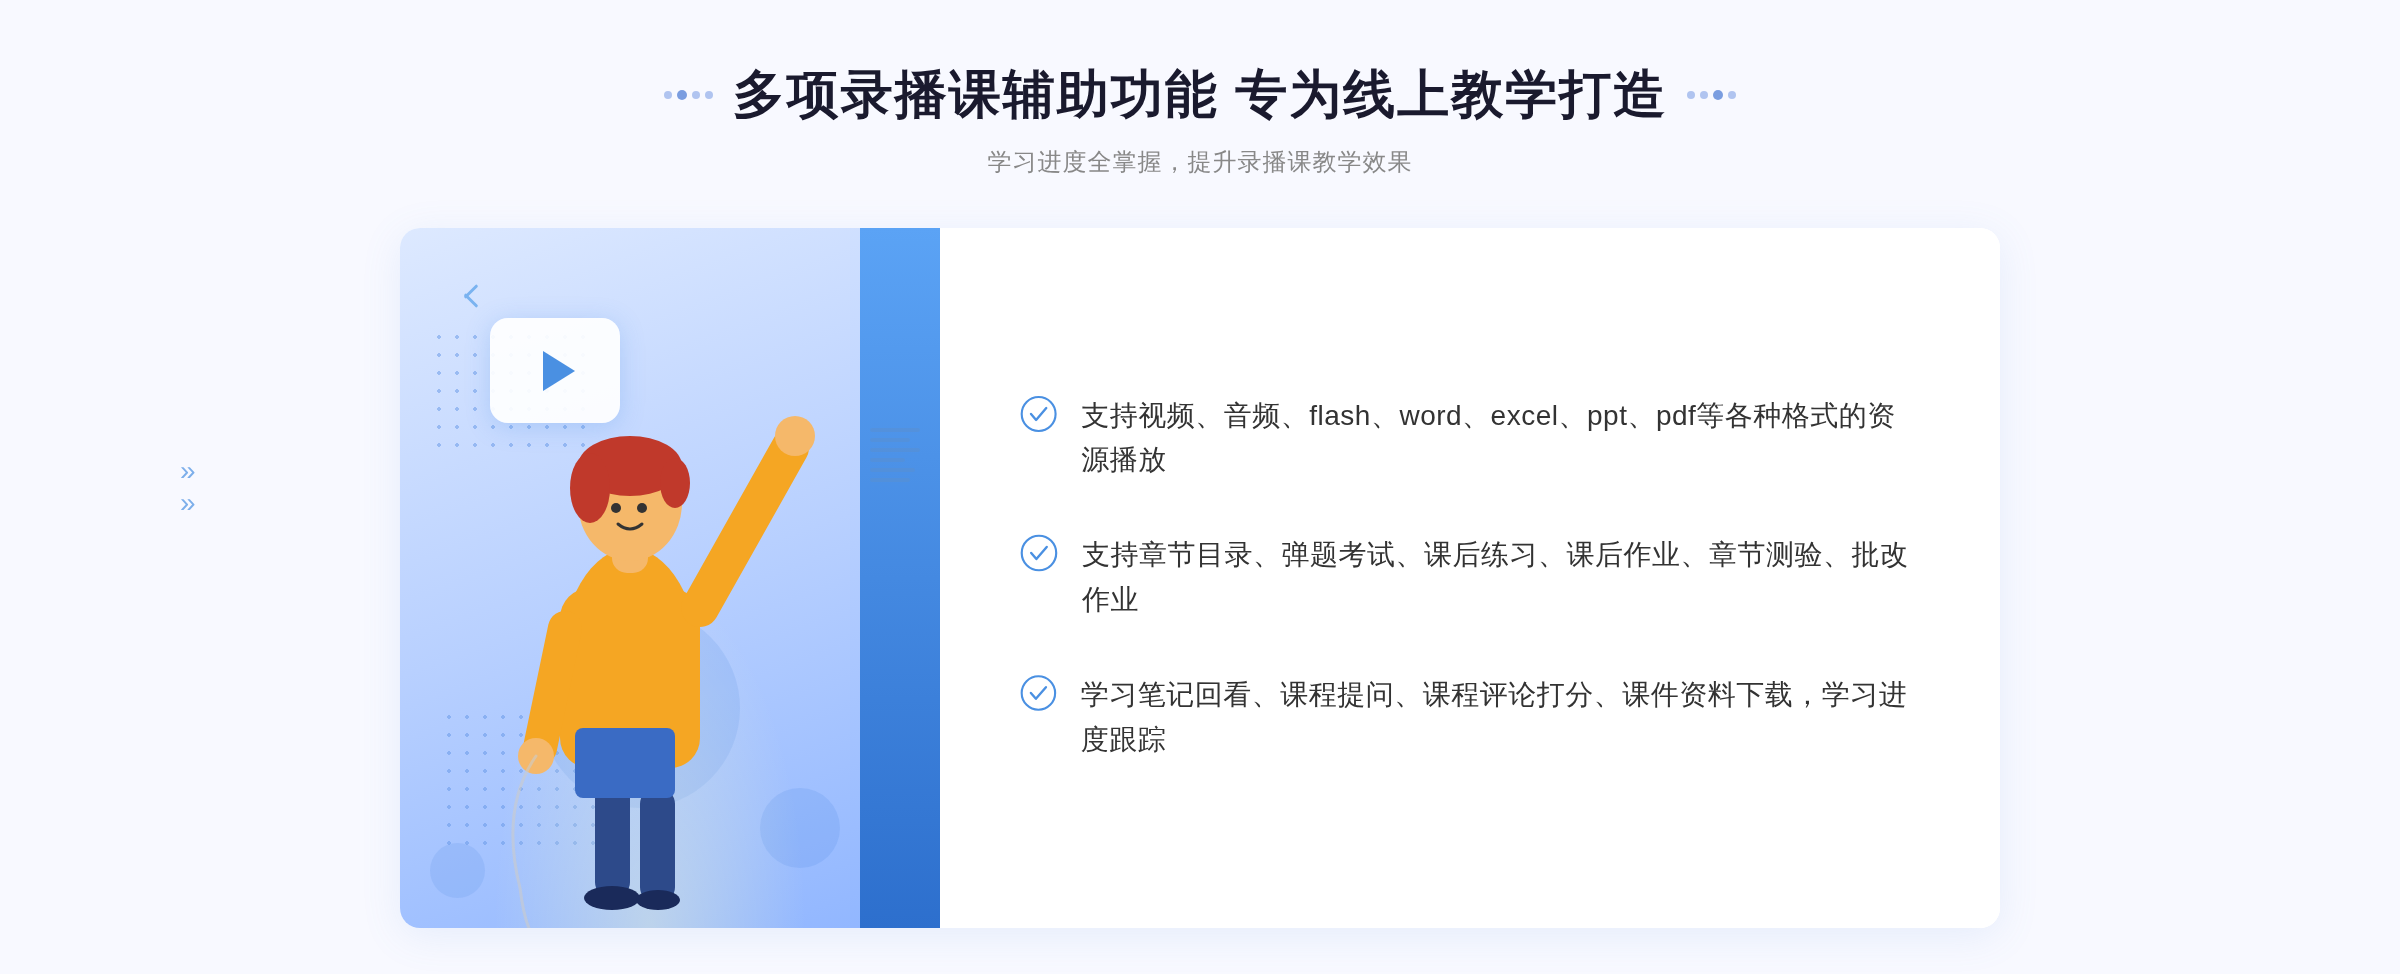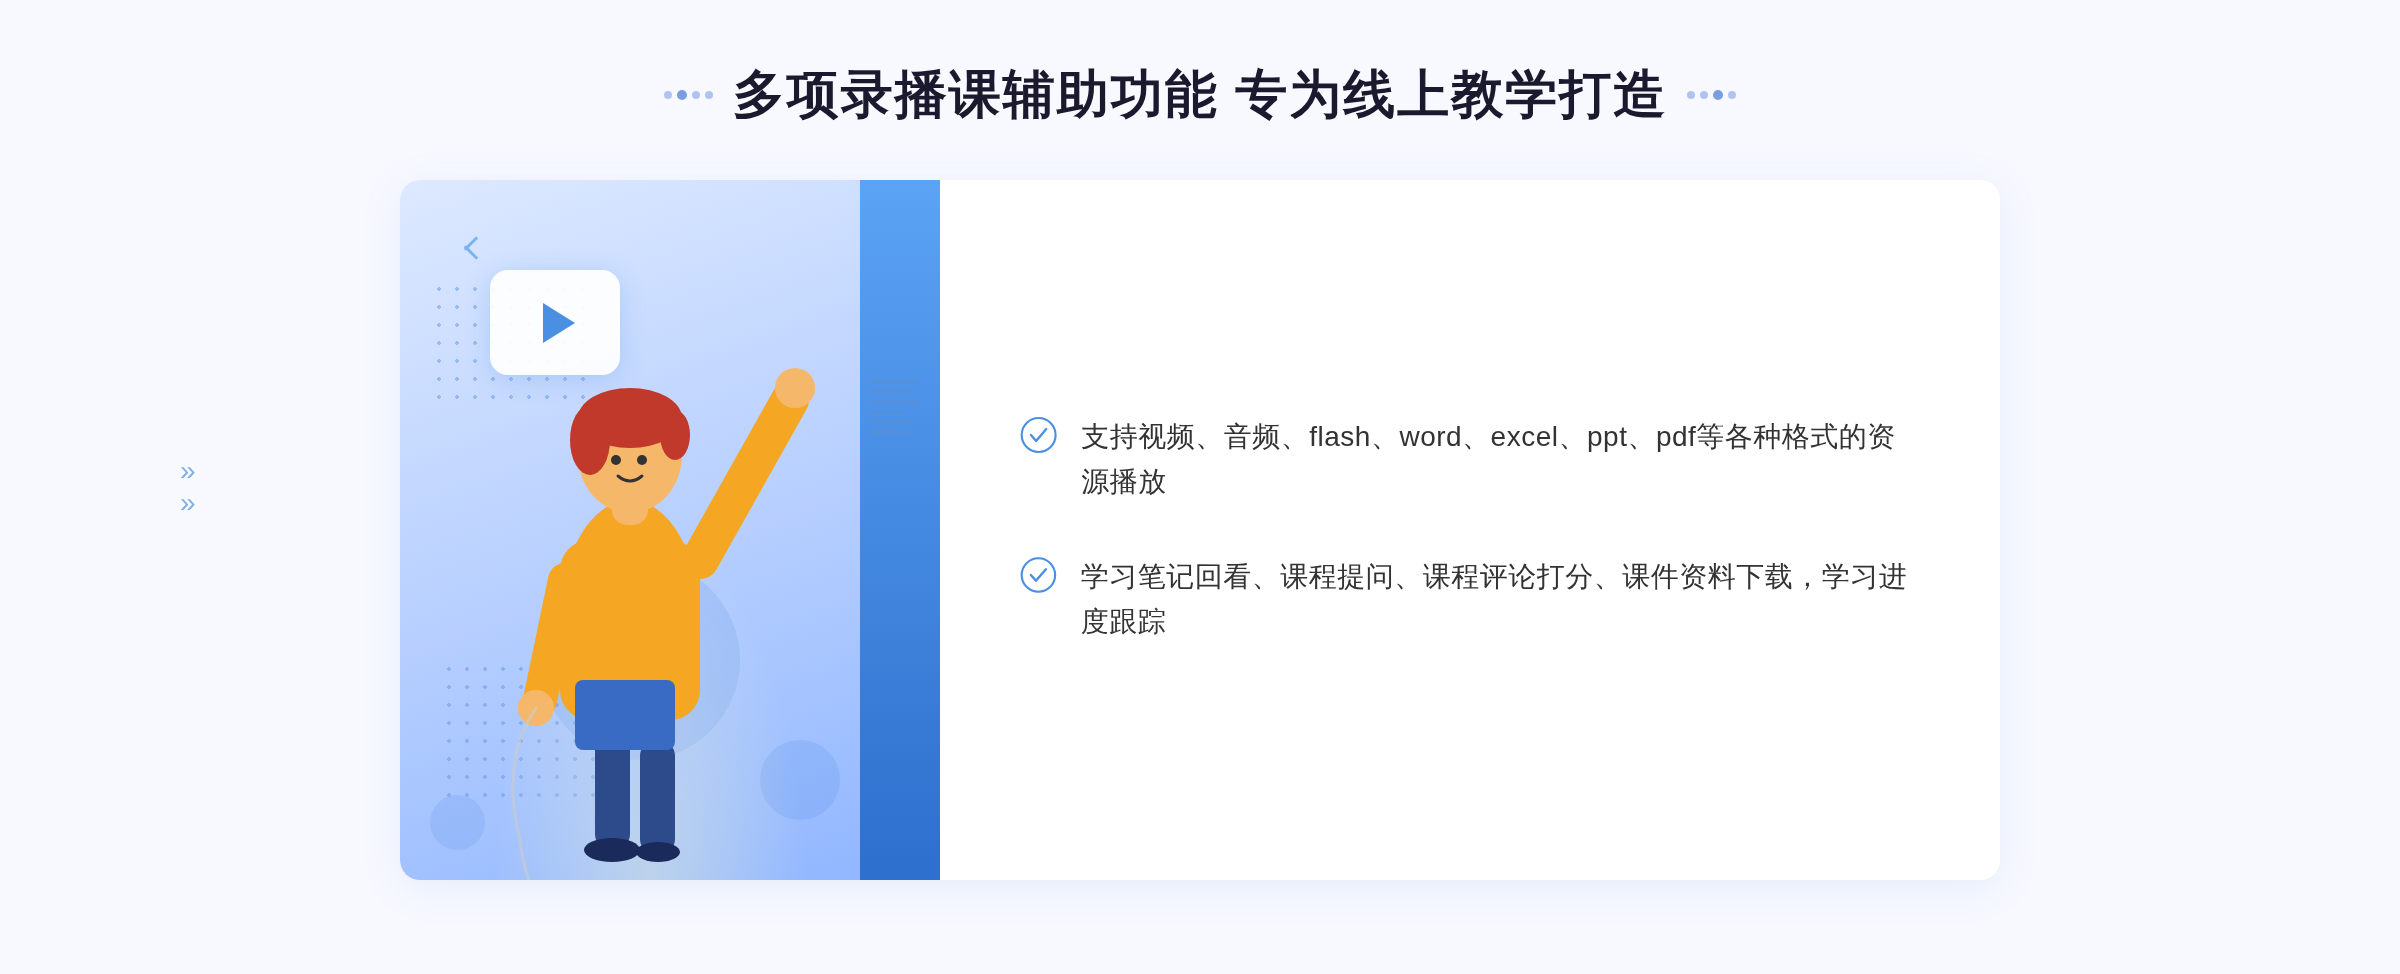--- a/index.html
+++ b/index.html
@@ -233,20 +233,21 @@
         <div class="title-dot"></div>
       </div>
       <h1 class="main-title">多项录播课辅助功能 专为线上教学打造</h1>
       <div class="title-dots">
         <div class="title-dot"></div>
         <div class="title-dot"></div>
         <div class="title-dot-large"></div>
         <div class="title-dot"></div>
       </div>
     </div>
+    <p class="subtitle">学习进度全掌握，提升录播课教学效果</p>
   </div>
 
   <div class="left-arrows" style="position:absolute; left:180px; top:50%; transform:translateY(-50%);">
     <span class="arrow-chevron">»</span>
     <span class="arrow-chevron">»</span>
   </div>
 
   <div class="main-content">
     <div class="card-wrapper">
 
@@ -321,20 +322,27 @@
       <div class="features-panel">
 
         <div class="feature-item">
           <svg class="check-svg" viewBox="0 0 44 44" xmlns="http://www.w3.org/2000/svg">
             <circle cx="22" cy="22" r="20" fill="none" stroke="#4a90e2" stroke-width="2.5"></circle>
             <polyline points="13,22 19,29 31,15" fill="none" stroke="#4a90e2" stroke-width="2.8" stroke-linecap="round" stroke-linejoin="round"></polyline>
           </svg>
           <span class="feature-text">支持视频、音频、flash、word、excel、ppt、pdf等各种格式的资源播放</span>
         </div>
 
+        <div class="feature-item">
+          <svg class="check-svg" viewBox="0 0 44 44" xmlns="http://www.w3.org/2000/svg">
+            <circle cx="22" cy="22" r="20" fill="none" stroke="#4a90e2" stroke-width="2.5"></circle>
+            <polyline points="13,22 19,29 31,15" fill="none" stroke="#4a90e2" stroke-width="2.8" stroke-linecap="round" stroke-linejoin="round"></polyline>
+          </svg>
+          <span class="feature-text">支持章节目录、弹题考试、课后练习、课后作业、章节测验、批改作业</span>
+        </div>
 
         <div class="feature-item">
           <svg class="check-svg" viewBox="0 0 44 44" xmlns="http://www.w3.org/2000/svg">
             <circle cx="22" cy="22" r="20" fill="none" stroke="#4a90e2" stroke-width="2.5"></circle>
             <polyline points="13,22 19,29 31,15" fill="none" stroke="#4a90e2" stroke-width="2.8" stroke-linecap="round" stroke-linejoin="round"></polyline>
           </svg>
           <span class="feature-text">学习笔记回看、课程提问、课程评论打分、课件资料下载，学习进度跟踪</span>
         </div>
 
 

